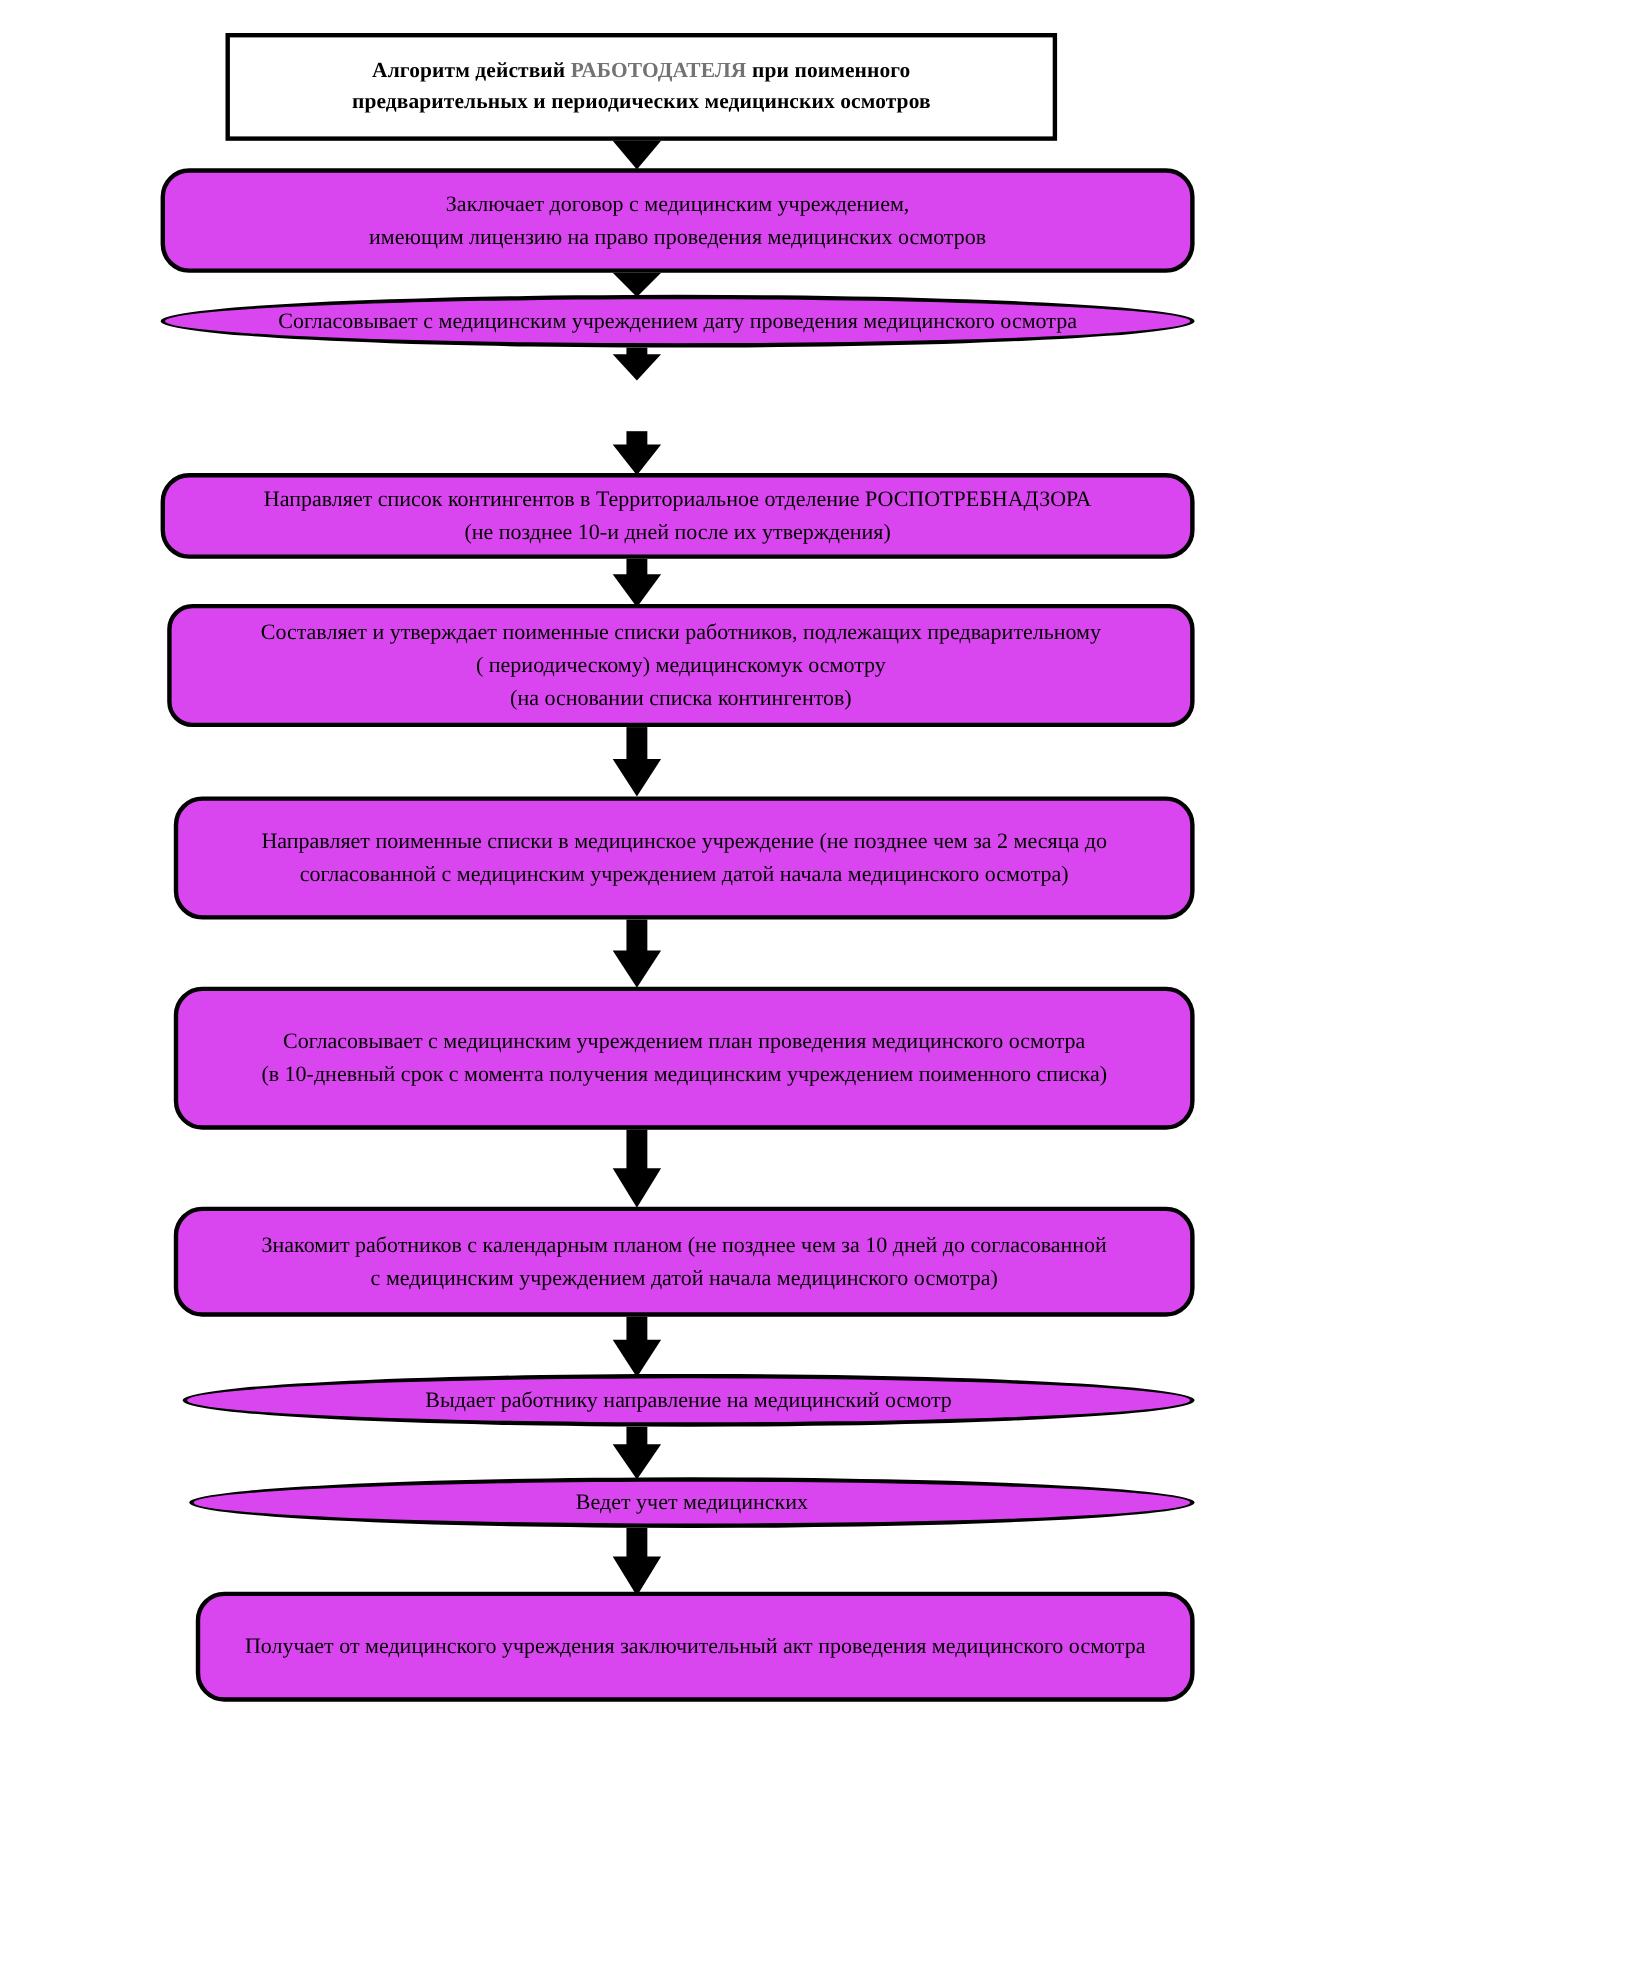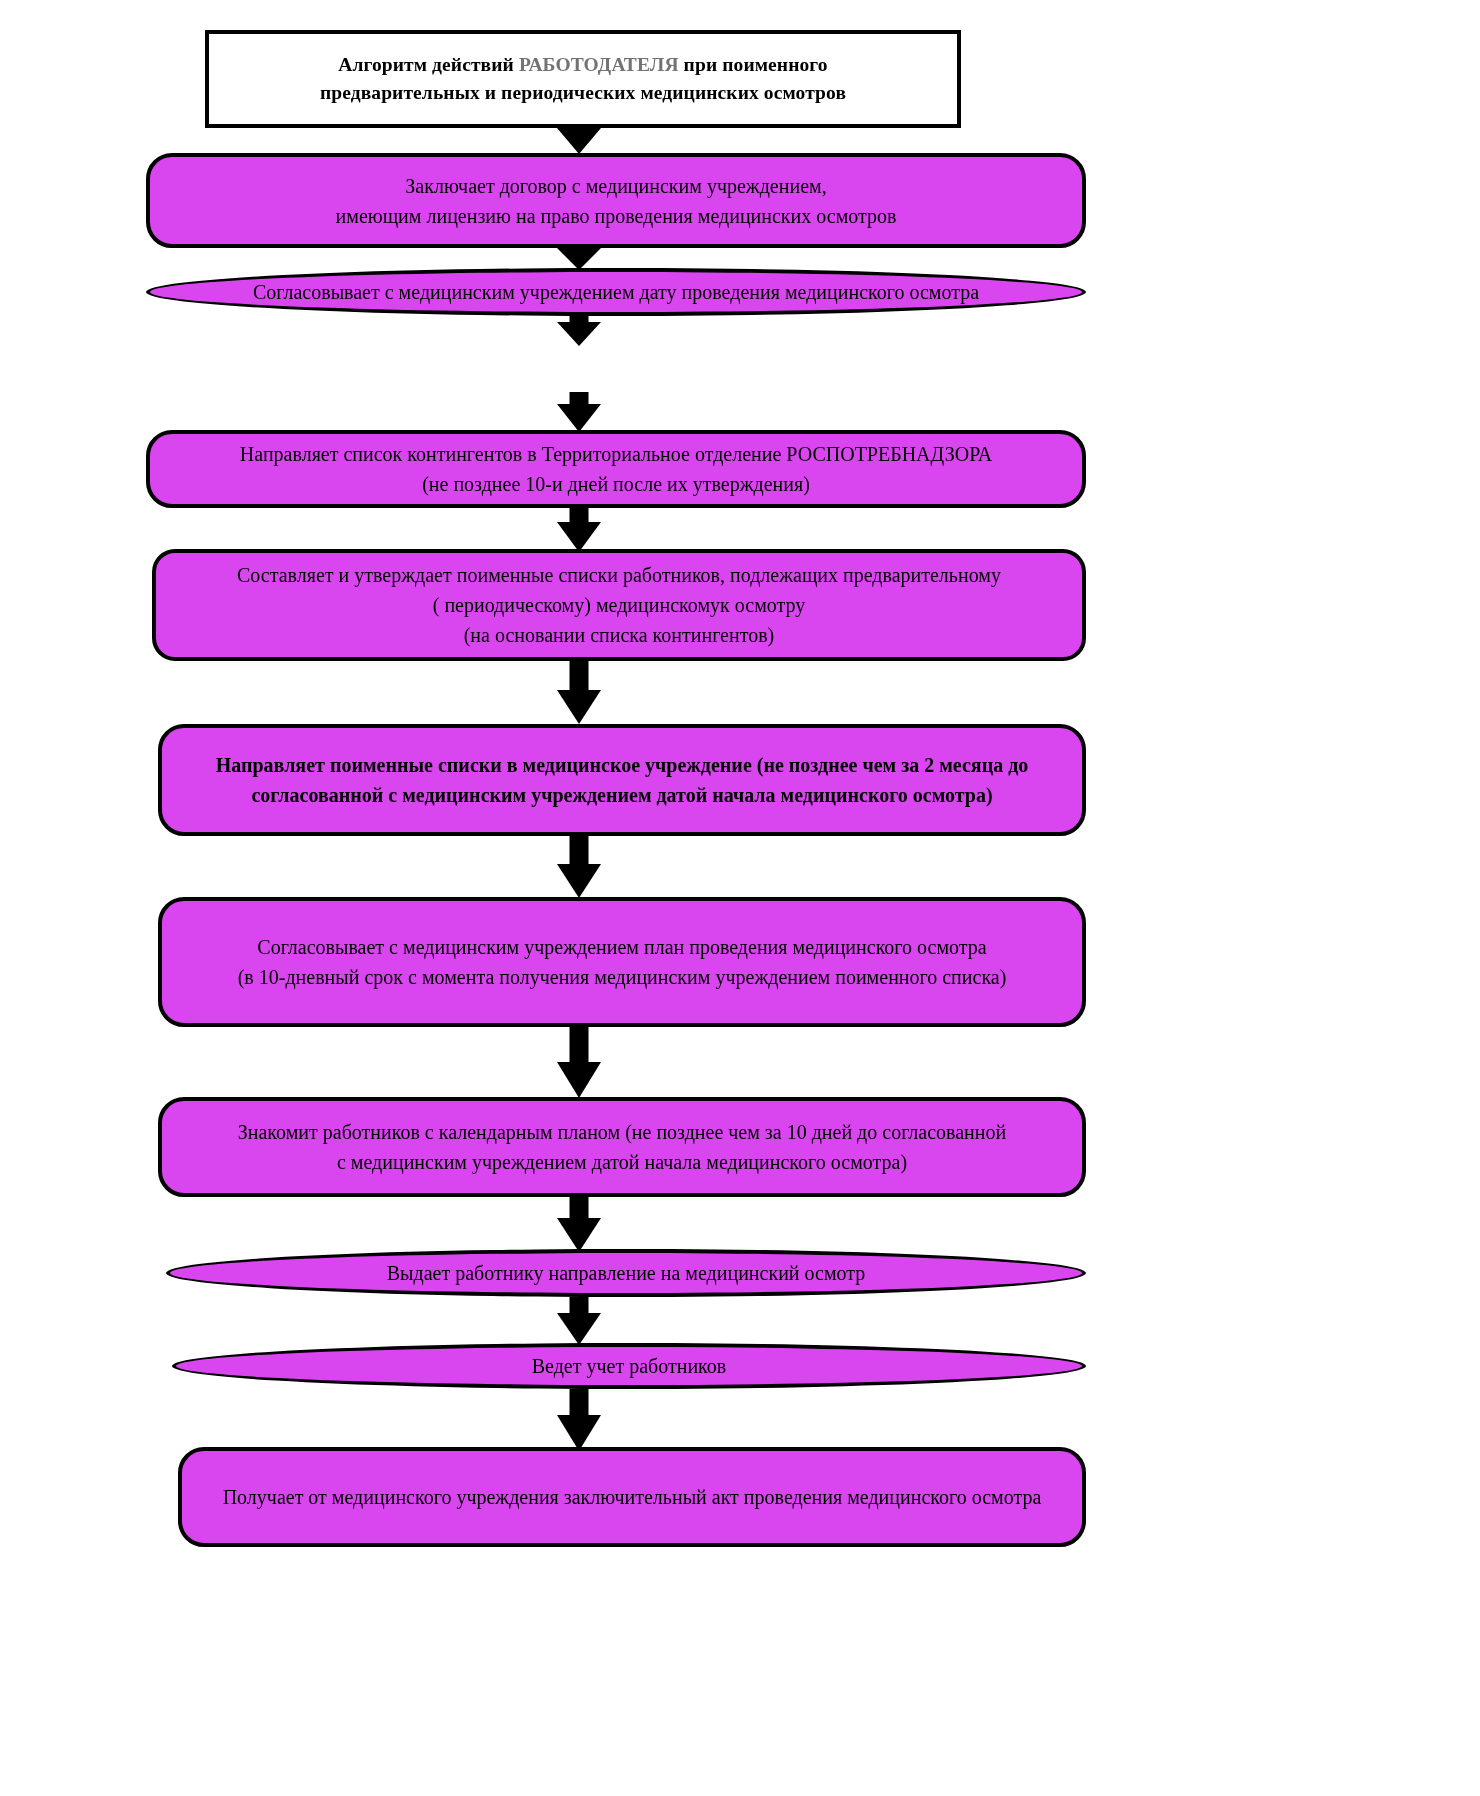--- a/index.html
+++ b/index.html
@@ -163,21 +163,21 @@
     <div class="node-text">Составляет и утверждает поименные списки работников, подлежащих предварительному
 ( периодическому) медицинскомук осмотру
 (на основании списка контингентов)</div>
   </div>
 
   <div class="arrow" style="top:661px;height:63px;">
     <div class="shaft" style="height:30px;"></div>
     <div class="head" style="border-top-width:34px;"></div>
   </div>
 
-  <div class="node tall" style="left:158px;top:724px;width:928px;height:112px;font-weight:bold;">
+  <div class="node tall" style="left:158px;top:724px;width:928px;height:112px;">
     <div class="node-text">Направляет поименные списки в медицинское учреждение (не позднее чем за 2 месяца до
 согласованной с медицинским учреждением датой начала медицинского осмотра)</div>
   </div>
 
   <div class="arrow" style="top:836px;height:62px;">
     <div class="shaft" style="height:30px;"></div>
     <div class="head" style="border-top-width:34px;"></div>
   </div>
 
   <div class="node tall" style="left:158px;top:897px;width:928px;height:130px;">
@@ -203,21 +203,21 @@
   <div class="node thin" style="left:166px;top:1249px;width:920px;height:48px;">
     <div class="node-text">Выдает работнику направление на медицинский осмотр</div>
   </div>
 
   <div class="arrow" style="top:1297px;height:48px;">
     <div class="shaft" style="height:18px;"></div>
     <div class="head" style="border-top-width:32px;"></div>
   </div>
 
   <div class="node thin" style="left:172px;top:1343px;width:914px;height:46px;">
-    <div class="node-text">Ведет учет работников</div>
+    <div class="node-text">Ведет учет медицинских</div>
   </div>
 
   <div class="arrow" style="top:1389px;height:62px;">
     <div class="shaft" style="height:28px;"></div>
     <div class="head" style="border-top-width:36px;"></div>
   </div>
 
   <div class="node tall" style="left:178px;top:1447px;width:908px;height:100px;">
     <div class="node-text">Получает от медицинского учреждения заключительный акт проведения медицинского осмотра</div>
   </div>

